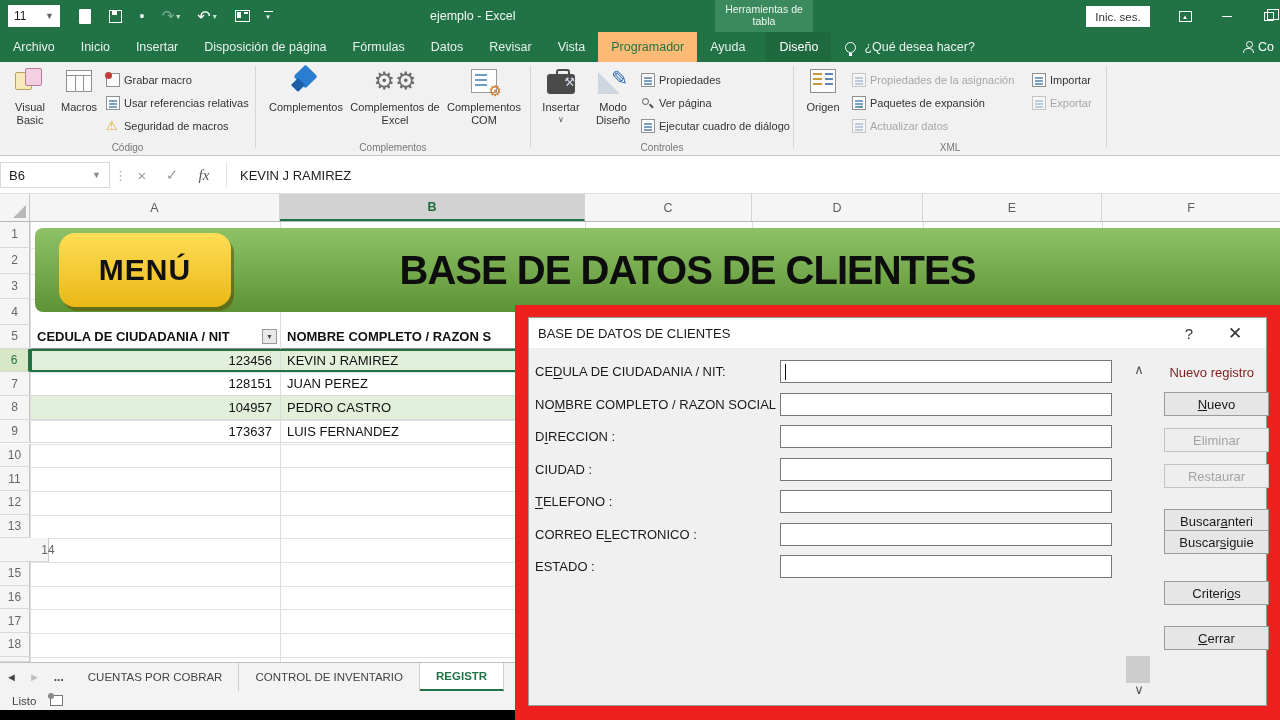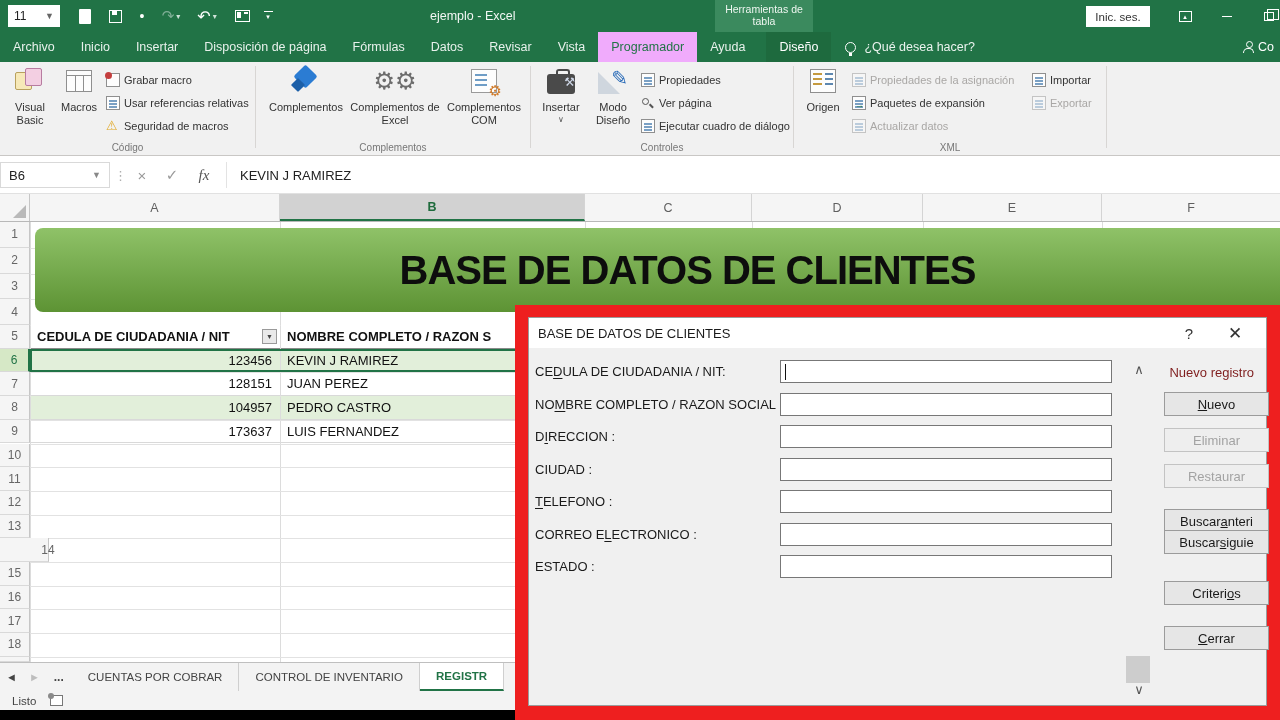--- a/index.html
+++ b/index.html
@@ -36,21 +36,21 @@
   #ribbon-display { left:1168px; } #win-min { left:1210px; } #win-restore { left:1252px; }
   .rd-ic { width:13px; height:11px; border:1.2px solid #fff; position:relative; font-size:7px; text-align:center; line-height:9px; }
   .min-ic { width:10px; border-top:1.5px solid #fff; }
   .res-ic { width:10px; height:9px; border:1.2px solid #fff; position:relative; }
   .res-ic:before { content:""; position:absolute; left:2px; top:-4px; width:10px; height:9px; border:1.2px solid #fff; }
 
   
   #tabrow { left:0; top:32px; width:1280px; height:30px; background:#217346; display:flex; align-items:stretch; }
   #tab-strip { display:flex; }
   .tab { padding:0 13px; display:flex; align-items:center; font-size:12.5px; color:#e8f1ec; white-space:nowrap; }
-  .tab.active { background:#f0abfc; color:#217346; }
+  .tab.active { background:#fdba74; color:#217346; }
   .tab.contextual { background:#1e6a3e; color:#fff; }
   #ribbon-search { display:flex; align-items:center; margin-left:14px; color:#eaf3ee; font-size:12.5px; gap:8px; }
   .bulb-ic { width:11px; height:11px; border:1.4px solid #fff; border-radius:50%; position:relative; }
   .bulb-ic:after { content:""; position:absolute; left:3px; bottom:-4px; width:3px; height:3px; background:#fff; }
   #share { position:absolute; right:4px; top:32px; height:30px; display:flex; align-items:center; gap:5px;
     color:#fff; font-size:12.5px; padding-right:2px; }
   .person-ic { width:10px; height:12px; position:relative; }
   .person-ic:before { content:""; position:absolute; left:2.5px; top:0; width:5px; height:5px; border:1.2px solid #fff; border-radius:50%; }
   .person-ic:after { content:""; position:absolute; left:0; bottom:0; width:9px; height:4px; border:1.2px solid #fff; border-bottom:none; border-radius:5px 5px 0 0; }
 
@@ -445,20 +445,21 @@
         <div class="rowhdr" style="top: 292.6px; height: 23.7px;">13</div>
         <div class="rowhdr" style="top: 316.3px; height: 23.7px; padding-left: 48px;">14</div>
         <div class="rowhdr" style="top: 340px; height: 23.7px;">15</div>
         <div class="rowhdr" style="top: 363.7px; height: 23.7px;">16</div>
         <div class="rowhdr" style="top: 387.4px; height: 23.7px;">17</div>
         <div class="rowhdr" style="top: 411.1px; height: 23.7px;">18</div>
         <div class="rowhdr" style="top: 434.8px; height: 5.2px;"></div>
       </div>
 
     <div id="banner" class="abs">
+      <div id="menu-btn" class="abs">MENÚ</div>
       <div id="banner-title" class="abs">BASE DE DATOS DE CLIENTES</div>
     </div>
 
     <div id="table-region">
         <div class="tcell thead txt" style="left: 31px; top: 103px; width: 249px; height: 23.7px;">CEDULA DE CIUDADANIA / NIT<div id="filter-btn" style="position: absolute; right: 3px; top: 4px;">▼</div></div>
         <div class="tcell thead txt" style="left: 281px; top: 103px; width: 304px; height: 23.7px;">NOMBRE COMPLETO / RAZON S</div>
         <div class="tcell num band" style="left: 31px; top: 126.7px; width: 249px; height: 23.7px;">123456</div>
         <div class="tcell txt band" style="left: 281px; top: 126.7px; width: 304px; height: 23.7px;">KEVIN J RAMIREZ</div>
         <div class="tcell num" style="left: 31px; top: 150.4px; width: 249px; height: 23.7px;">128151</div>
         <div class="tcell txt" style="left: 281px; top: 150.4px; width: 304px; height: 23.7px;">JUAN PEREZ</div>

